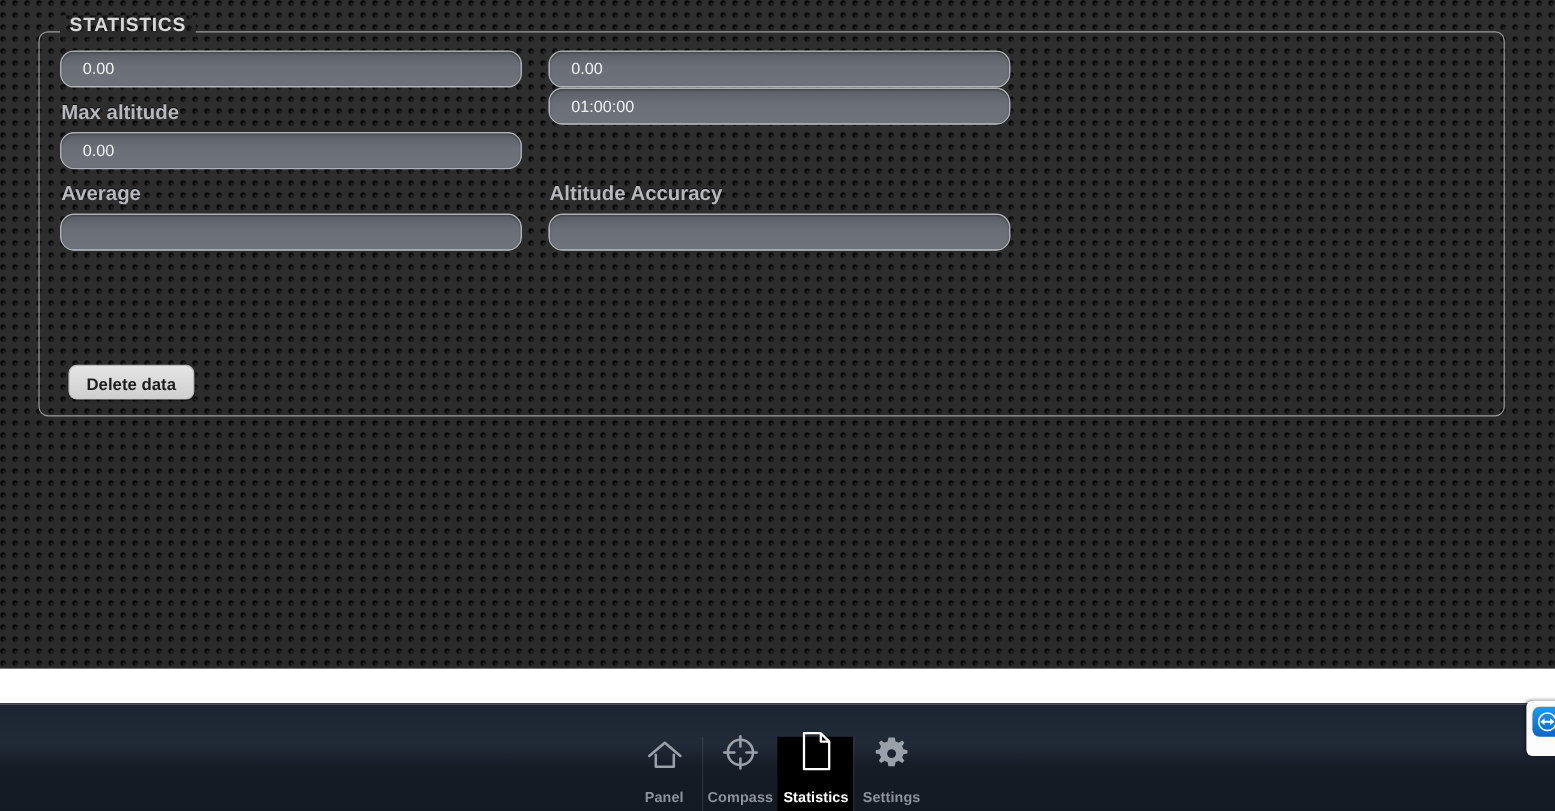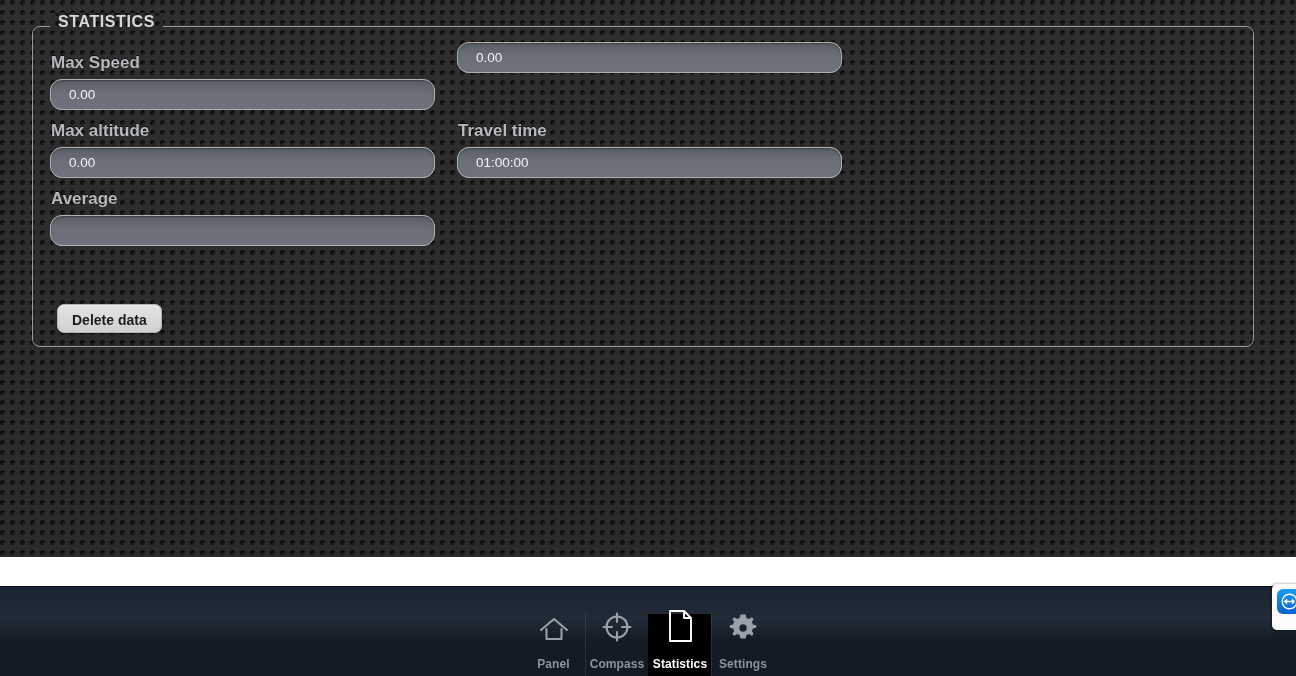--- a/index.html
+++ b/index.html
@@ -210,43 +210,45 @@
 <div id="app">
 
   <div id="content">
 
     <div class="fieldset">
       <div class="legend">STATISTICS</div>
 
       <div class="form-grid">
 
         <div class="field">
-          <span class="field-label">Max Speed</span>
           <input class="field-input" type="text" readonly="" value="0.00" style="">
         </div>
 
         <div class="field">
           <input class="field-input" type="text" readonly="" value="0.00" style="">
         </div>
 
         <div class="field">
           <span class="field-label">Max altitude</span>
           <input class="field-input" type="text" readonly="" value="0.00" style="">
         </div>
 
         <div class="field">
-          <span class="field-label">Travel time</span>
           <input class="field-input" type="text" readonly="" value="01:00:00" style="">
         </div>
 
         <div class="field">
           <span class="field-label">Average</span>
           <input class="field-input" type="text" readonly="" value="" style="">
         </div>
 
+        <div class="field">
+          <span class="field-label">Altitude Accuracy</span>
+          <input class="field-input" type="text" readonly="" value="" style="">
+        </div>
 
       </div>
 
       <div class="delete-row">
         <button class="delete-button">Delete data</button>
       </div>
     </div>
 
   </div>
 

